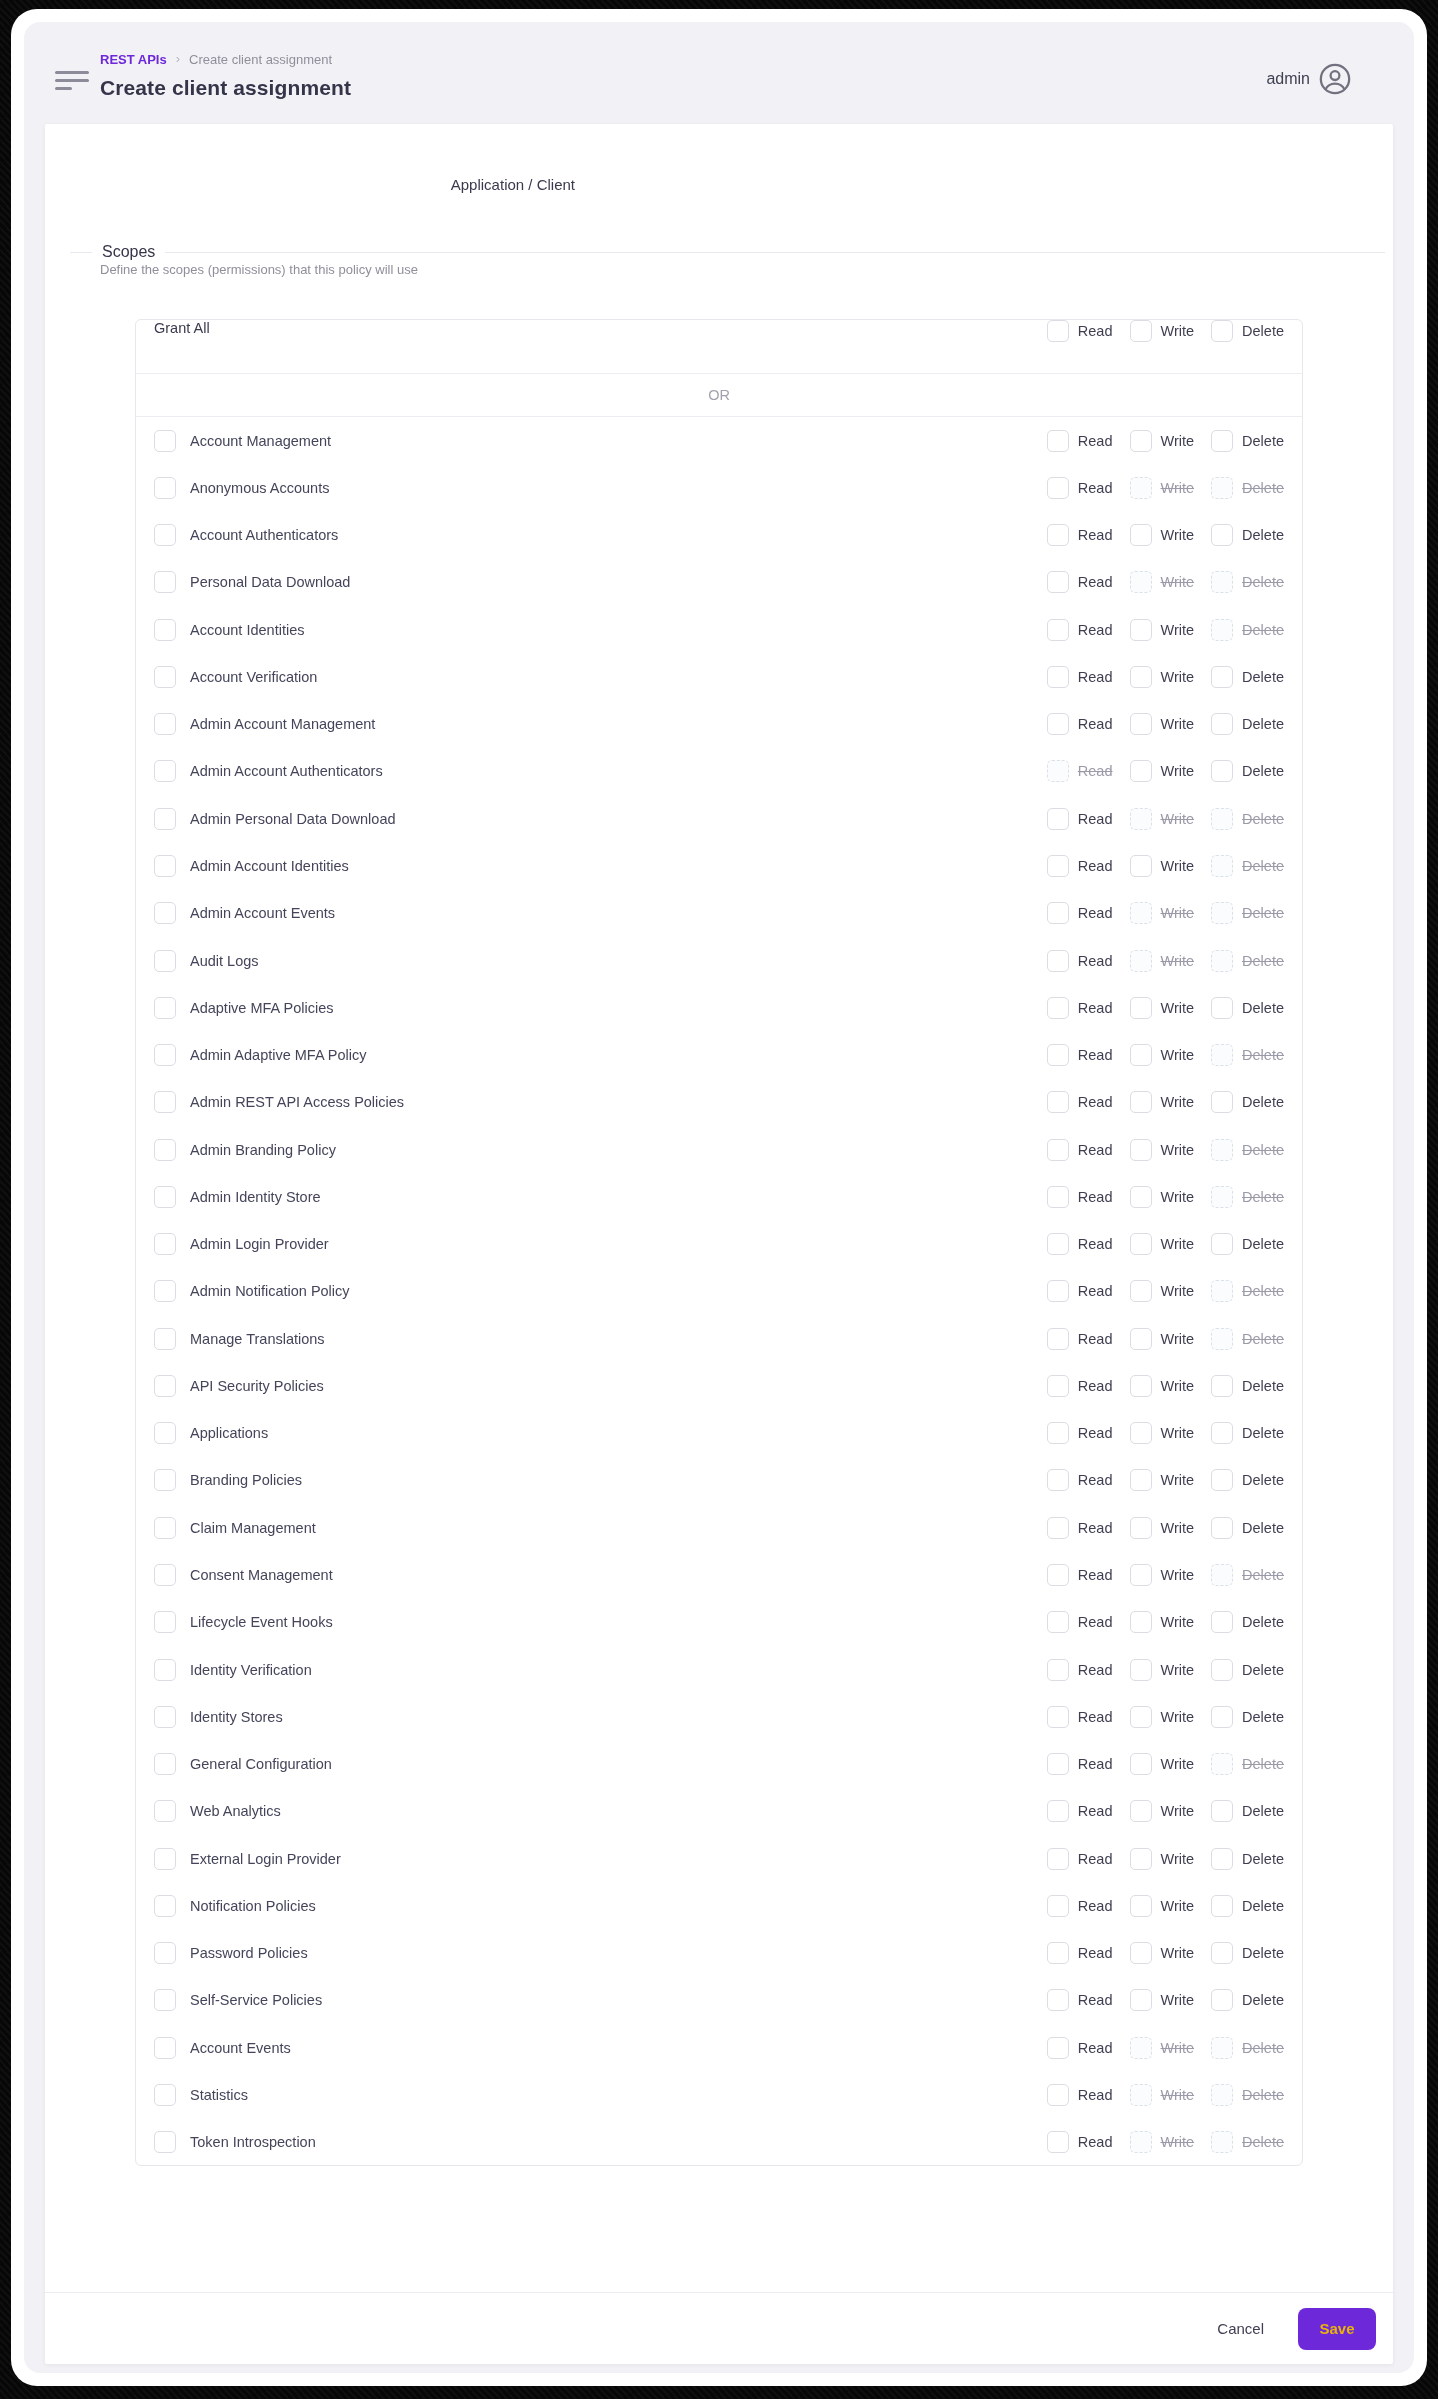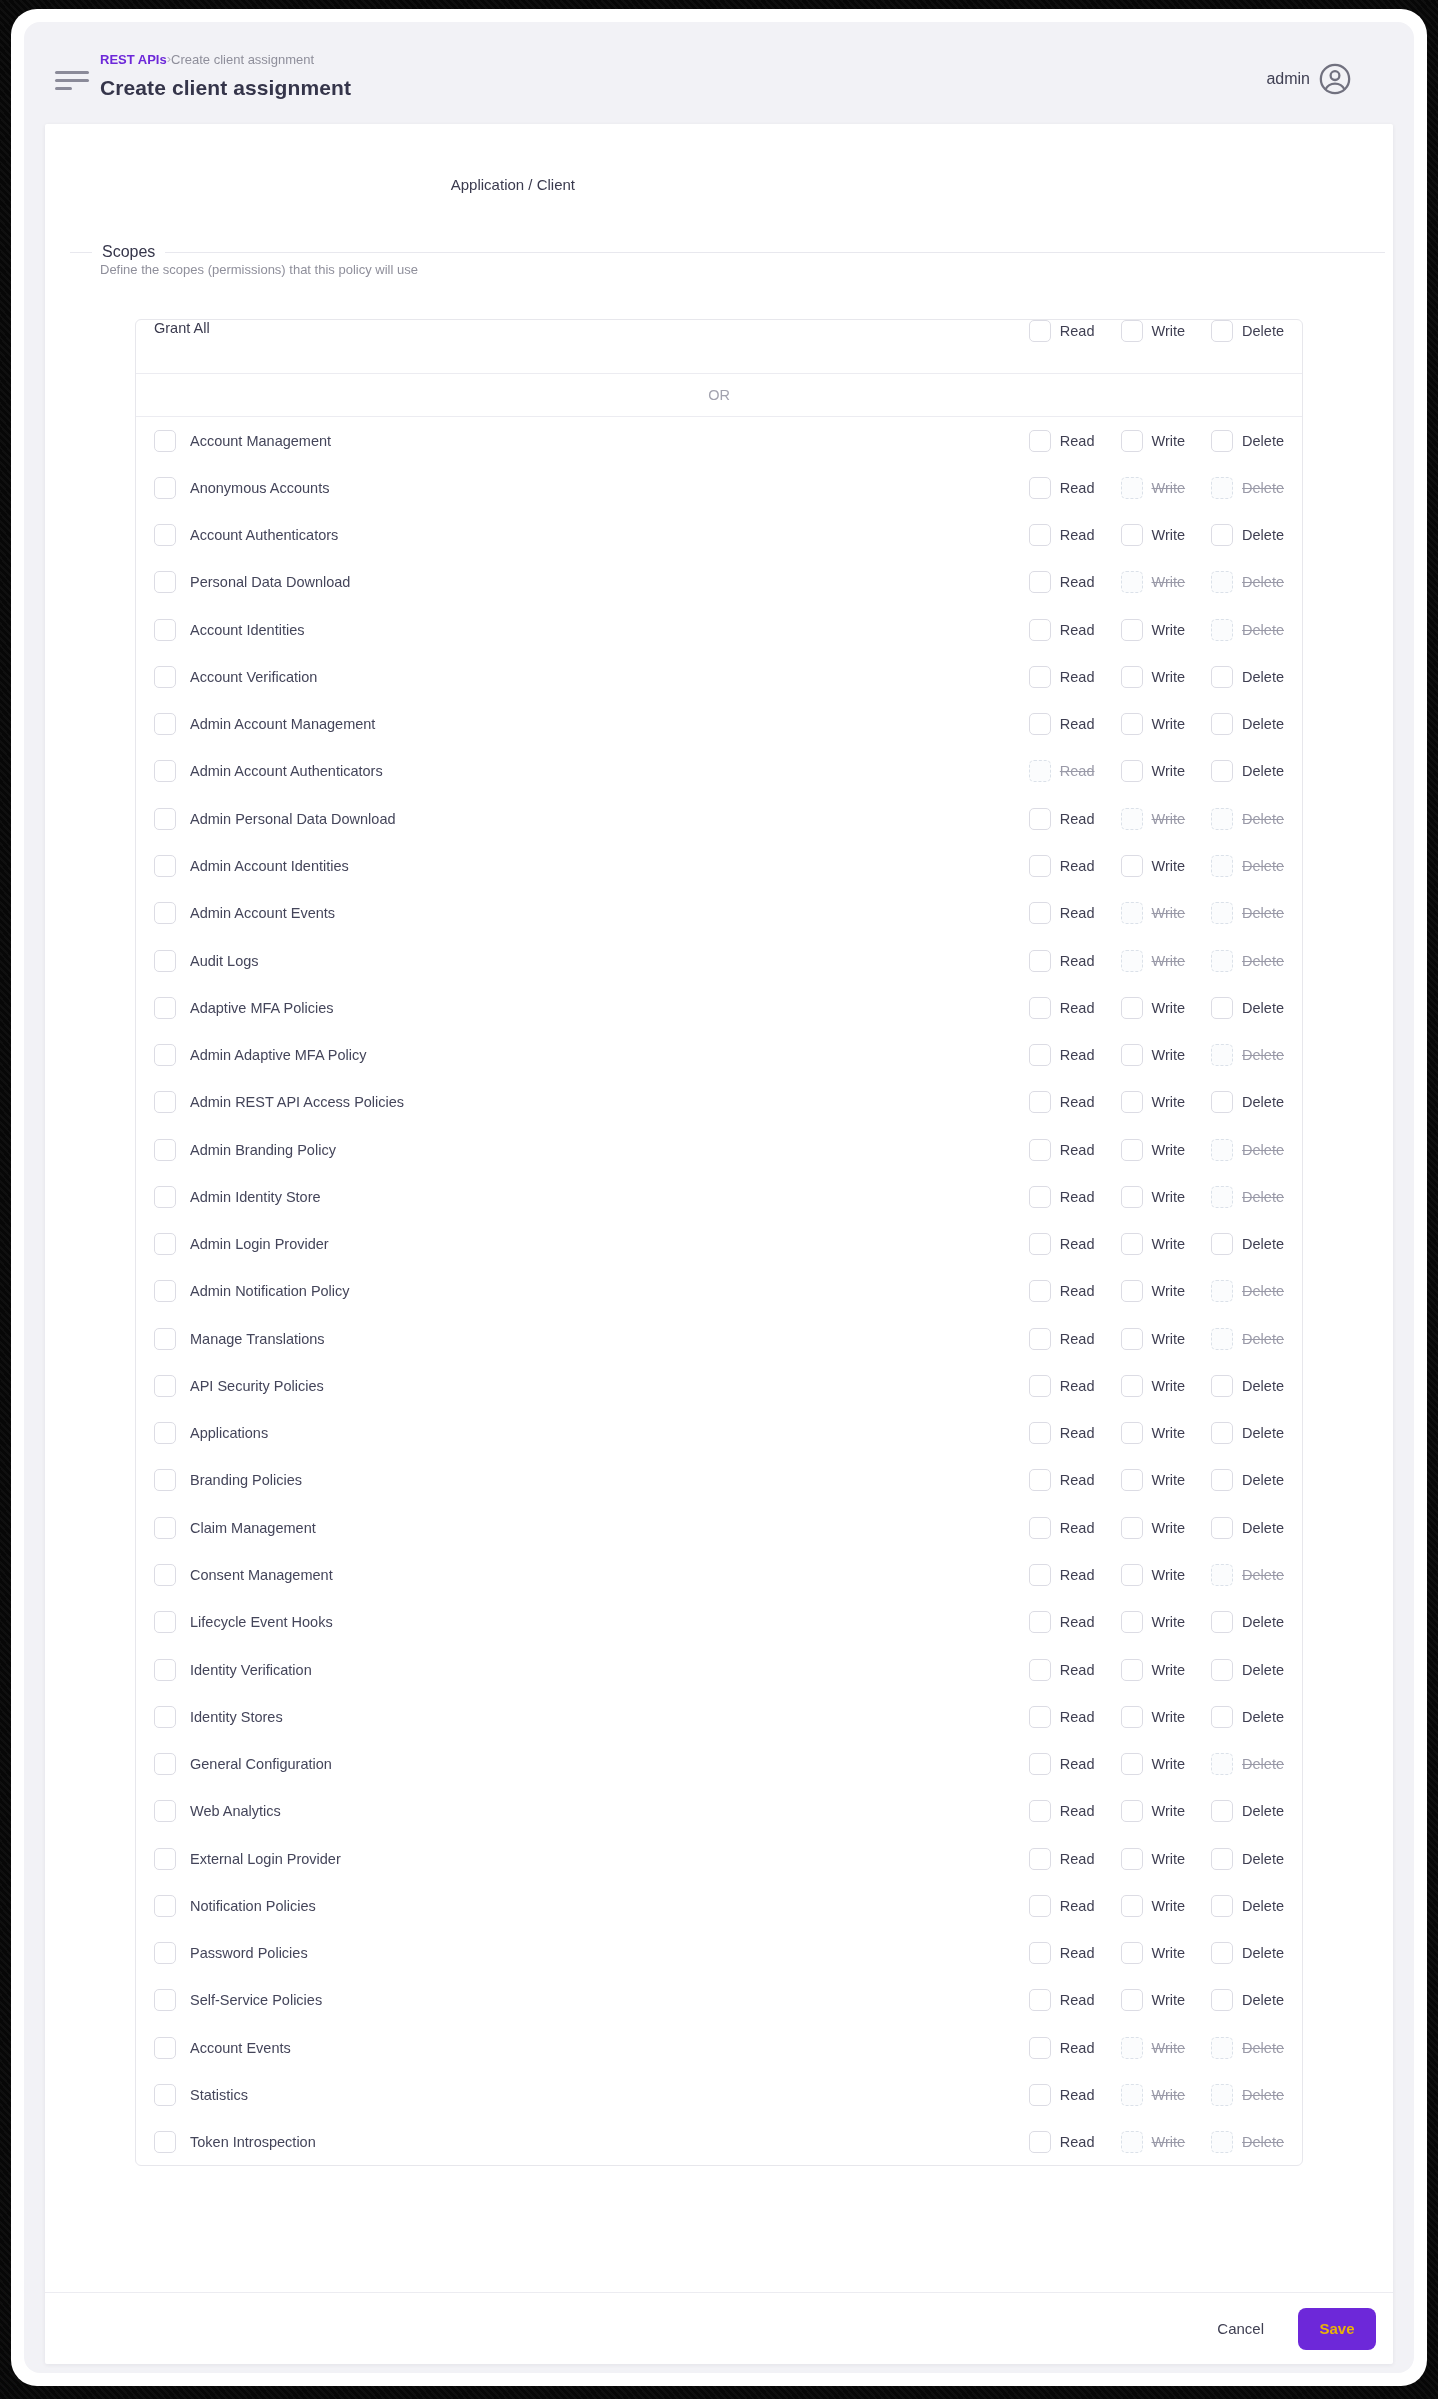--- a/index.html
+++ b/index.html
@@ -14,21 +14,21 @@
     position: absolute; left: 11px; top: 9px; right: 11px; bottom: 13px;
     background: #ffffff; border-radius: 26px;
   }
   .app {
     position: absolute; inset: 13px; background: #f2f2f6; border-radius: 16px;
   }
   
   .hamburger { position: absolute; left: 31px; top: 49px; width: 34px; height: 19px; cursor: pointer; }
   .hamburger i { display: block; height: 3px; border-radius: 2px; background: #8b8b99; margin-bottom: 5px; }
   .hamburger i:nth-child(3) { width: 17px; }
-  .breadcrumb { position: absolute; left: 76px; top: 30px; display: flex; align-items: center; font-size: 13px; }
+  .breadcrumb { position: absolute; left: 76px; top: 30px; display: flex; align-items: center; gap: 9px; font-size: 13px; }
   .bc-link { color: #6d28d9; font-weight: 700; }
   .bc-sep { color: #b5b5c0; font-size: 13px; transform: translateY(-1px); }
   .bc-current { color: #8f8f9b; }
   .page-title { position: absolute; left: 76px; top: 54px; font-size: 21px; font-weight: 700; color: #35354a; letter-spacing: .1px; }
   .user-area { position: absolute; right: 62px; top: 40px; display: flex; align-items: center; gap: 8px; }
   .user-name { font-size: 16px; color: #3f3f52; }
   .avatar { width: 34px; height: 34px; }
   
   .card {
     position: absolute; left: 21px; top: 102px; width: 1348px; height: 2240px;
@@ -63,21 +63,21 @@
     border-bottom: 1px solid #ececf1;
   }
   .grantall-label { font-size: 14.5px; color: #3a3a4e; font-weight: 500; }
   .or-row {
     height: 43px; display: flex; align-items: center; justify-content: center;
     border-bottom: 1px solid #ececf1; font-size: 14.5px; color: #a2a2ae;
   }
   .scope-row { height: 47.27px; display: flex; align-items: center; padding: 0 18px; }
   .scope-row .row-cb { margin-right: 14px; }
   .scope-label { font-size: 14.5px; color: #44455a; }
-  .perms { display: flex; align-items: center; gap: 26px; margin-left: auto; }
+  .perms { display: flex; align-items: center; gap: 17px; margin-left: auto; }
   .perm { display: flex; align-items: center; gap: 9px; cursor: pointer; }
   .perm-label { font-size: 14.5px; color: #3f3f52; }
   .perm.disabled { cursor: default; }
   .perm.disabled .perm-label { color: #9a9aa8; text-decoration: line-through; }
   .cb {
     width: 22px; height: 22px; flex: 0 0 22px; background: #fff;
     border: 1.5px solid #dcdce4; border-radius: 5px; cursor: pointer;
   }
   .cb.disabled { border: 1.5px dashed #dbe1e9; background: #fbfcfd; cursor: default; }
   

